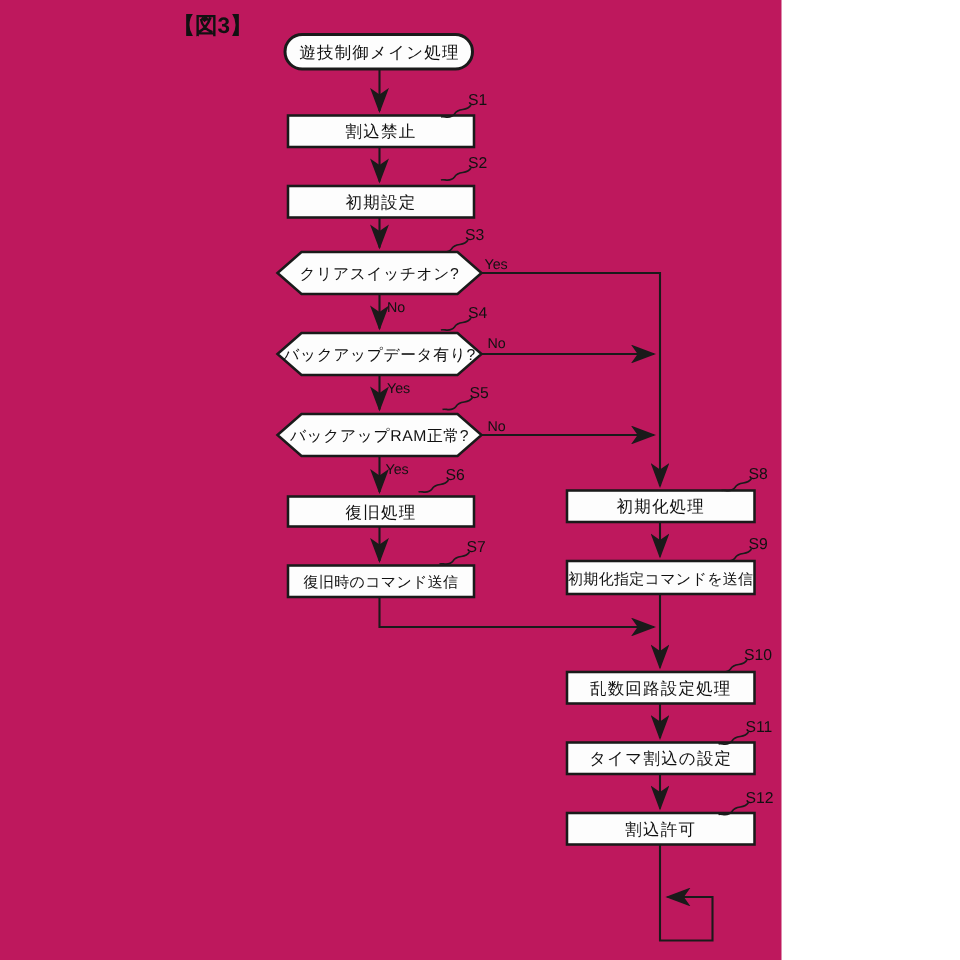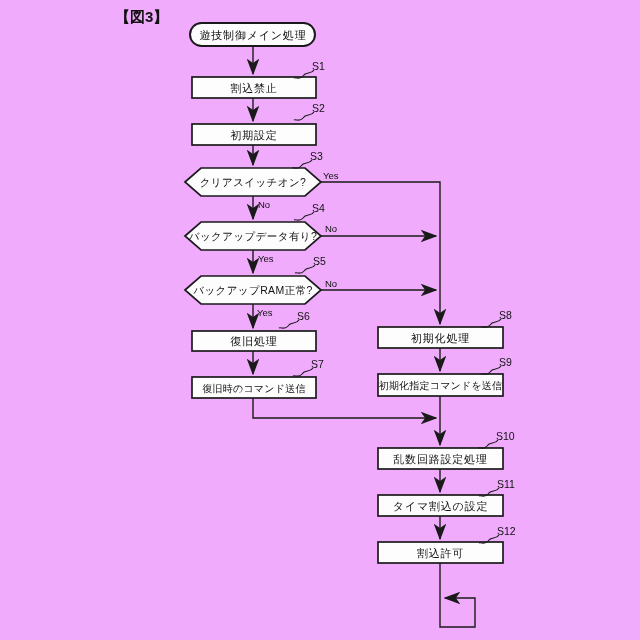--- a/index.html
+++ b/index.html
@@ -1,20 +1,20 @@
 <!DOCTYPE html>
 <html><head>
 <meta charset="utf-8">
 <style>
   html, body { margin: 0; padding: 0; background: #ffffff; }
   .canvas {
     position: relative;
-    width: 640px;
+    width: 521px;
     height: 640px;
-    background: #f0abfc;
+    background: #be185d;
     font-family: "Liberation Sans", "DejaVu Sans", sans-serif;
     overflow: hidden;
   }
   svg { display: block; }
   .node-shape { fill: #fdfdfd; stroke: #1a1a1a; stroke-width: 1.7; }
   .flow-line  { fill: none; stroke: #1a1a1a; stroke-width: 1.4; }
   .leader     { fill: none; stroke: #1a1a1a; stroke-width: 1.1; }
   .node-text  {
     fill: #111111; font-size: 11px; letter-spacing: 0.8px;
     text-anchor: middle; font-family: "Liberation Sans", "DejaVu Sans", sans-serif;

